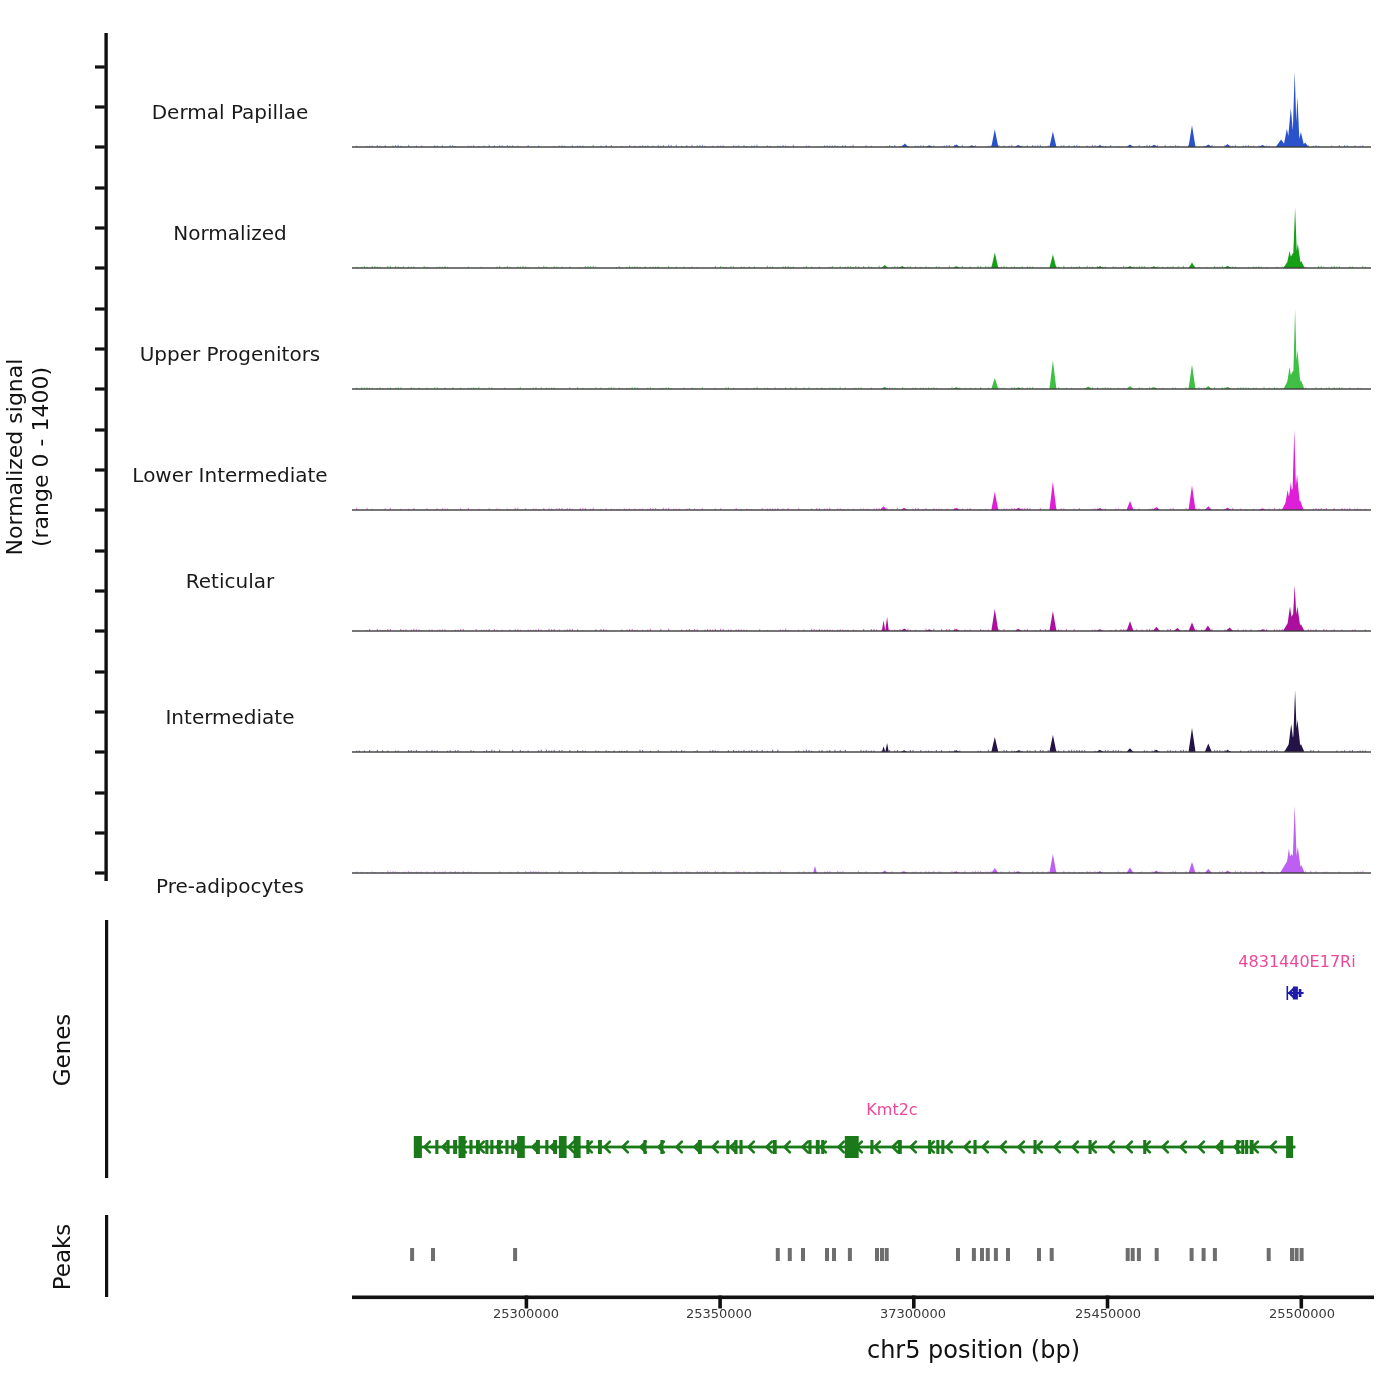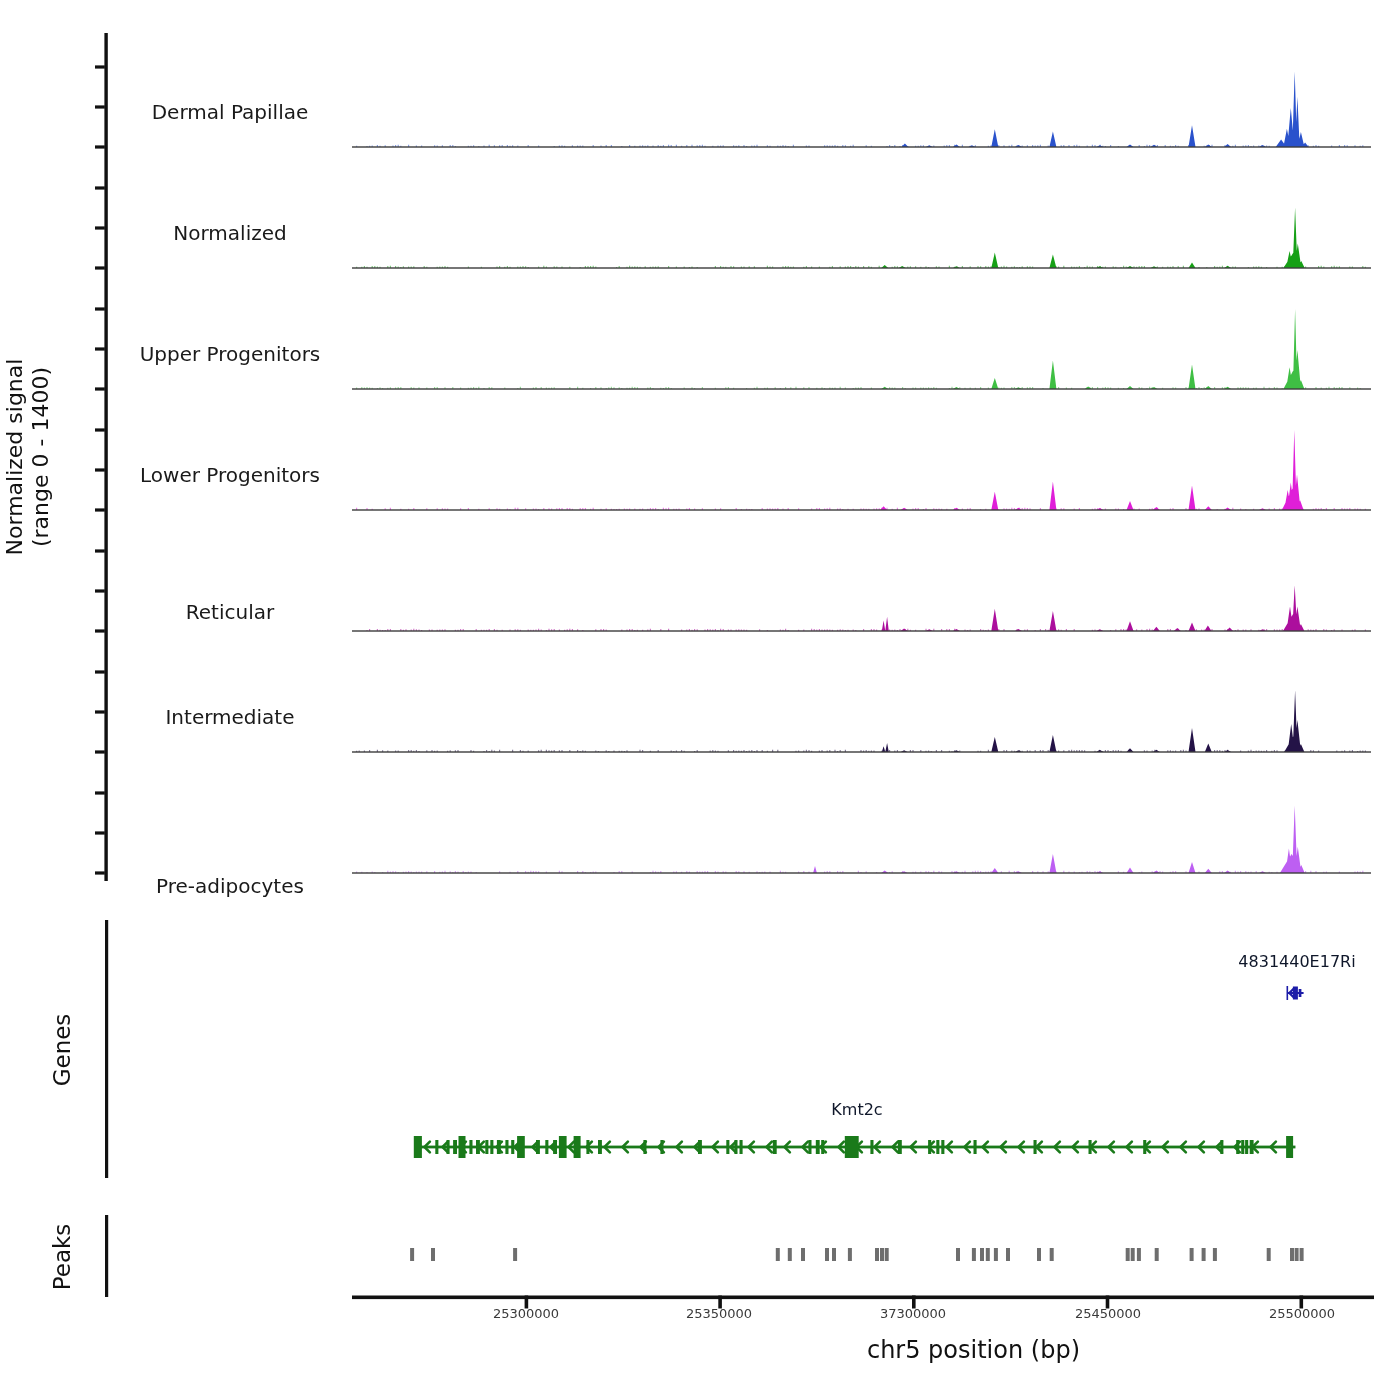--- a/index.html
+++ b/index.html
@@ -8,21 +8,21 @@
   #stage{position:absolute;left:0;top:0;width:1400px;height:1400px;}
   .lab{position:absolute;white-space:nowrap;}
   .tracklab{left:100px;width:260px;text-align:center;font-size:20px;color:#1a1a1a;margin-top:20px;}
   .ylab{left:-182px;top:431px;width:420px;height:52px;text-align:center;
         transform:rotate(-90deg);transform-origin:50% 50%;font-size:22px;line-height:26px;color:#111;}
   .ylab span{display:block;}
   .sideLab{width:160px;text-align:center;transform:rotate(-90deg);transform-origin:50% 50%;
            font-size:23px;color:#111;}
   .xtick{top:1306px;width:110px;text-align:center;font-size:13px;color:#3a3a3a;}
   .xlabel{left:640px;top:1336px;width:440px;text-align:right;font-size:24px;color:#111;}
-  .genename{text-align:center;font-size:16px;color:#0f172a;}
+  .genename{text-align:center;font-size:16px;color:#ec4899;}
   svg{position:absolute;left:0;top:0;}
 </style>
 </head>
 <body>
 
 <svg id="stage" width="1400" height="1400" viewBox="0 0 1400 1400">
     <g>
       <rect x="104.4" y="33" width="3.4" height="848" fill="#111"></rect>
       <rect x="95" y="145.4" width="9.8" height="3.2" fill="#111"></rect>
       <rect x="95" y="105.4" width="9.8" height="3.2" fill="#111"></rect>
@@ -233,27 +233,27 @@
 <div class="lab ylab">
   <span>Normalized signal</span>
   <span>(range 0 - 1400)</span>
 </div>
 <div class="lab sideLab" style="left:-18px;top:1037px;">Genes</div>
 <div class="lab sideLab" style="left:-18px;top:1244px;">Peaks</div>
 
 <div class="lab tracklab" style="top:80px;">Dermal Papillae</div>
 <div class="lab tracklab" style="top:201px;">Normalized</div>
 <div class="lab tracklab" style="top:322px;">Upper Progenitors</div>
-<div class="lab tracklab" style="top:443px;">Lower Progenitors</div>
-<div class="lab tracklab" style="top:580px;">Reticular</div>
+<div class="lab tracklab" style="top:443px;">Lower Intermediate</div>
+<div class="lab tracklab" style="top:549px;">Reticular</div>
 <div class="lab tracklab" style="top:685px;">Intermediate</div>
 <div class="lab tracklab" style="top:854px;">Pre-adipocytes</div>
 
 <div class="lab genename" style="left:1217px;top:952px;width:160px;">4831440E17Ri</div>
-<div class="lab genename" style="left:807px;top:1100px;width:100px;">Kmt2c</div>
+<div class="lab genename" style="left:842px;top:1100px;width:100px;">Kmt2c</div>
 
 <div class="lab xtick" style="left:471px;">25300000</div>
 <div class="lab xtick" style="left:664px;">25350000</div>
 <div class="lab xtick" style="left:858px;">37300000</div>
 <div class="lab xtick" style="left:1053px;">25450000</div>
 <div class="lab xtick" style="left:1247px;">25500000</div>
 
 <div class="lab xlabel">chr5 position (bp)</div>
 
 </body></html>

